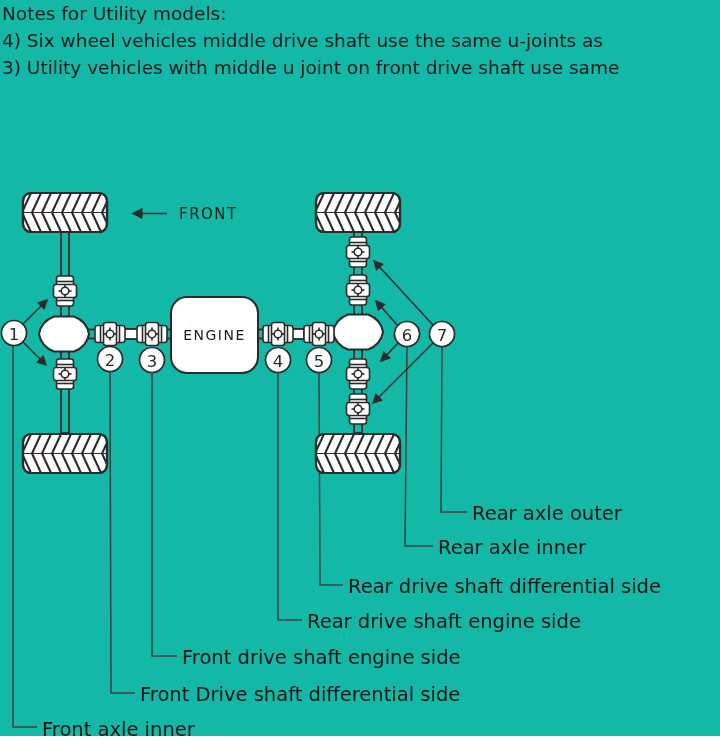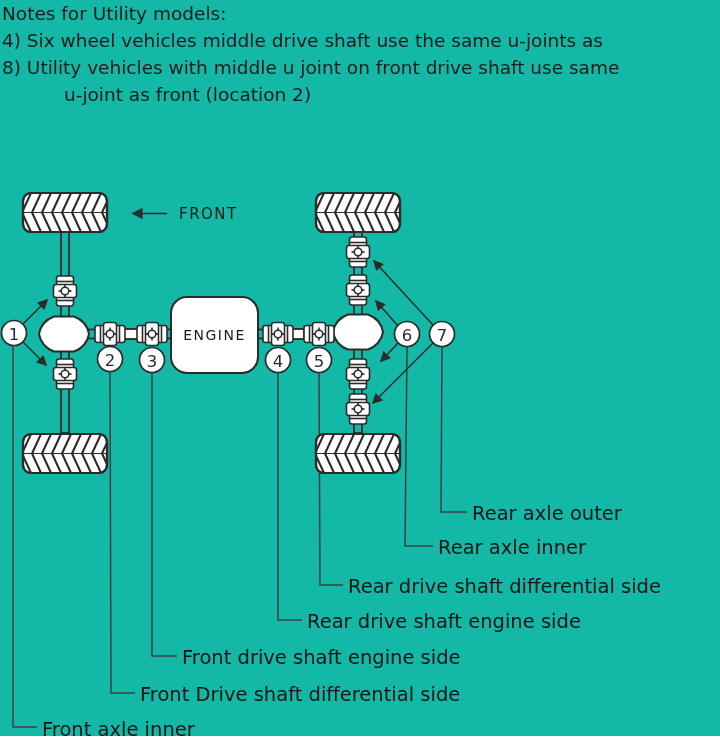--- a/index.html
+++ b/index.html
@@ -15,22 +15,21 @@
   .part-label{font-size:19.5px;fill:#141414;}
 </style>
 </head>
 <body>
 
 <div id="page">
 
   <div class="notes">
     <div class="note-line">Notes for Utility models:</div>
     <div class="note-line">4) Six wheel vehicles middle drive shaft use the same u-joints as</div>
-    <div class="note-line">8) Utility vehicles with middle u joint on front drive shaft use same</div>
-    <div class="note-line indent">u-joint as front (location 2)</div>
+    <div class="note-line">3) Utility vehicles with middle u joint on front drive shaft use same</div>
   </div>
 
   <svg width="720" height="740" viewBox="0 0 720 740">
     <defs>
       <marker id="ah" viewBox="0 0 10 10" refX="8.5" refY="5" markerWidth="9.5" markerHeight="7" orient="auto-start-reverse">
         <path d="M0,0 L10,5 L0,10 z" fill="#2b2b2b"></path>
       </marker>
 
       <g id="tread" stroke="#2b2b2b" fill="none">
         <path d="M9,1 L0,20.5 L9,40" stroke-width="2.1"></path>

